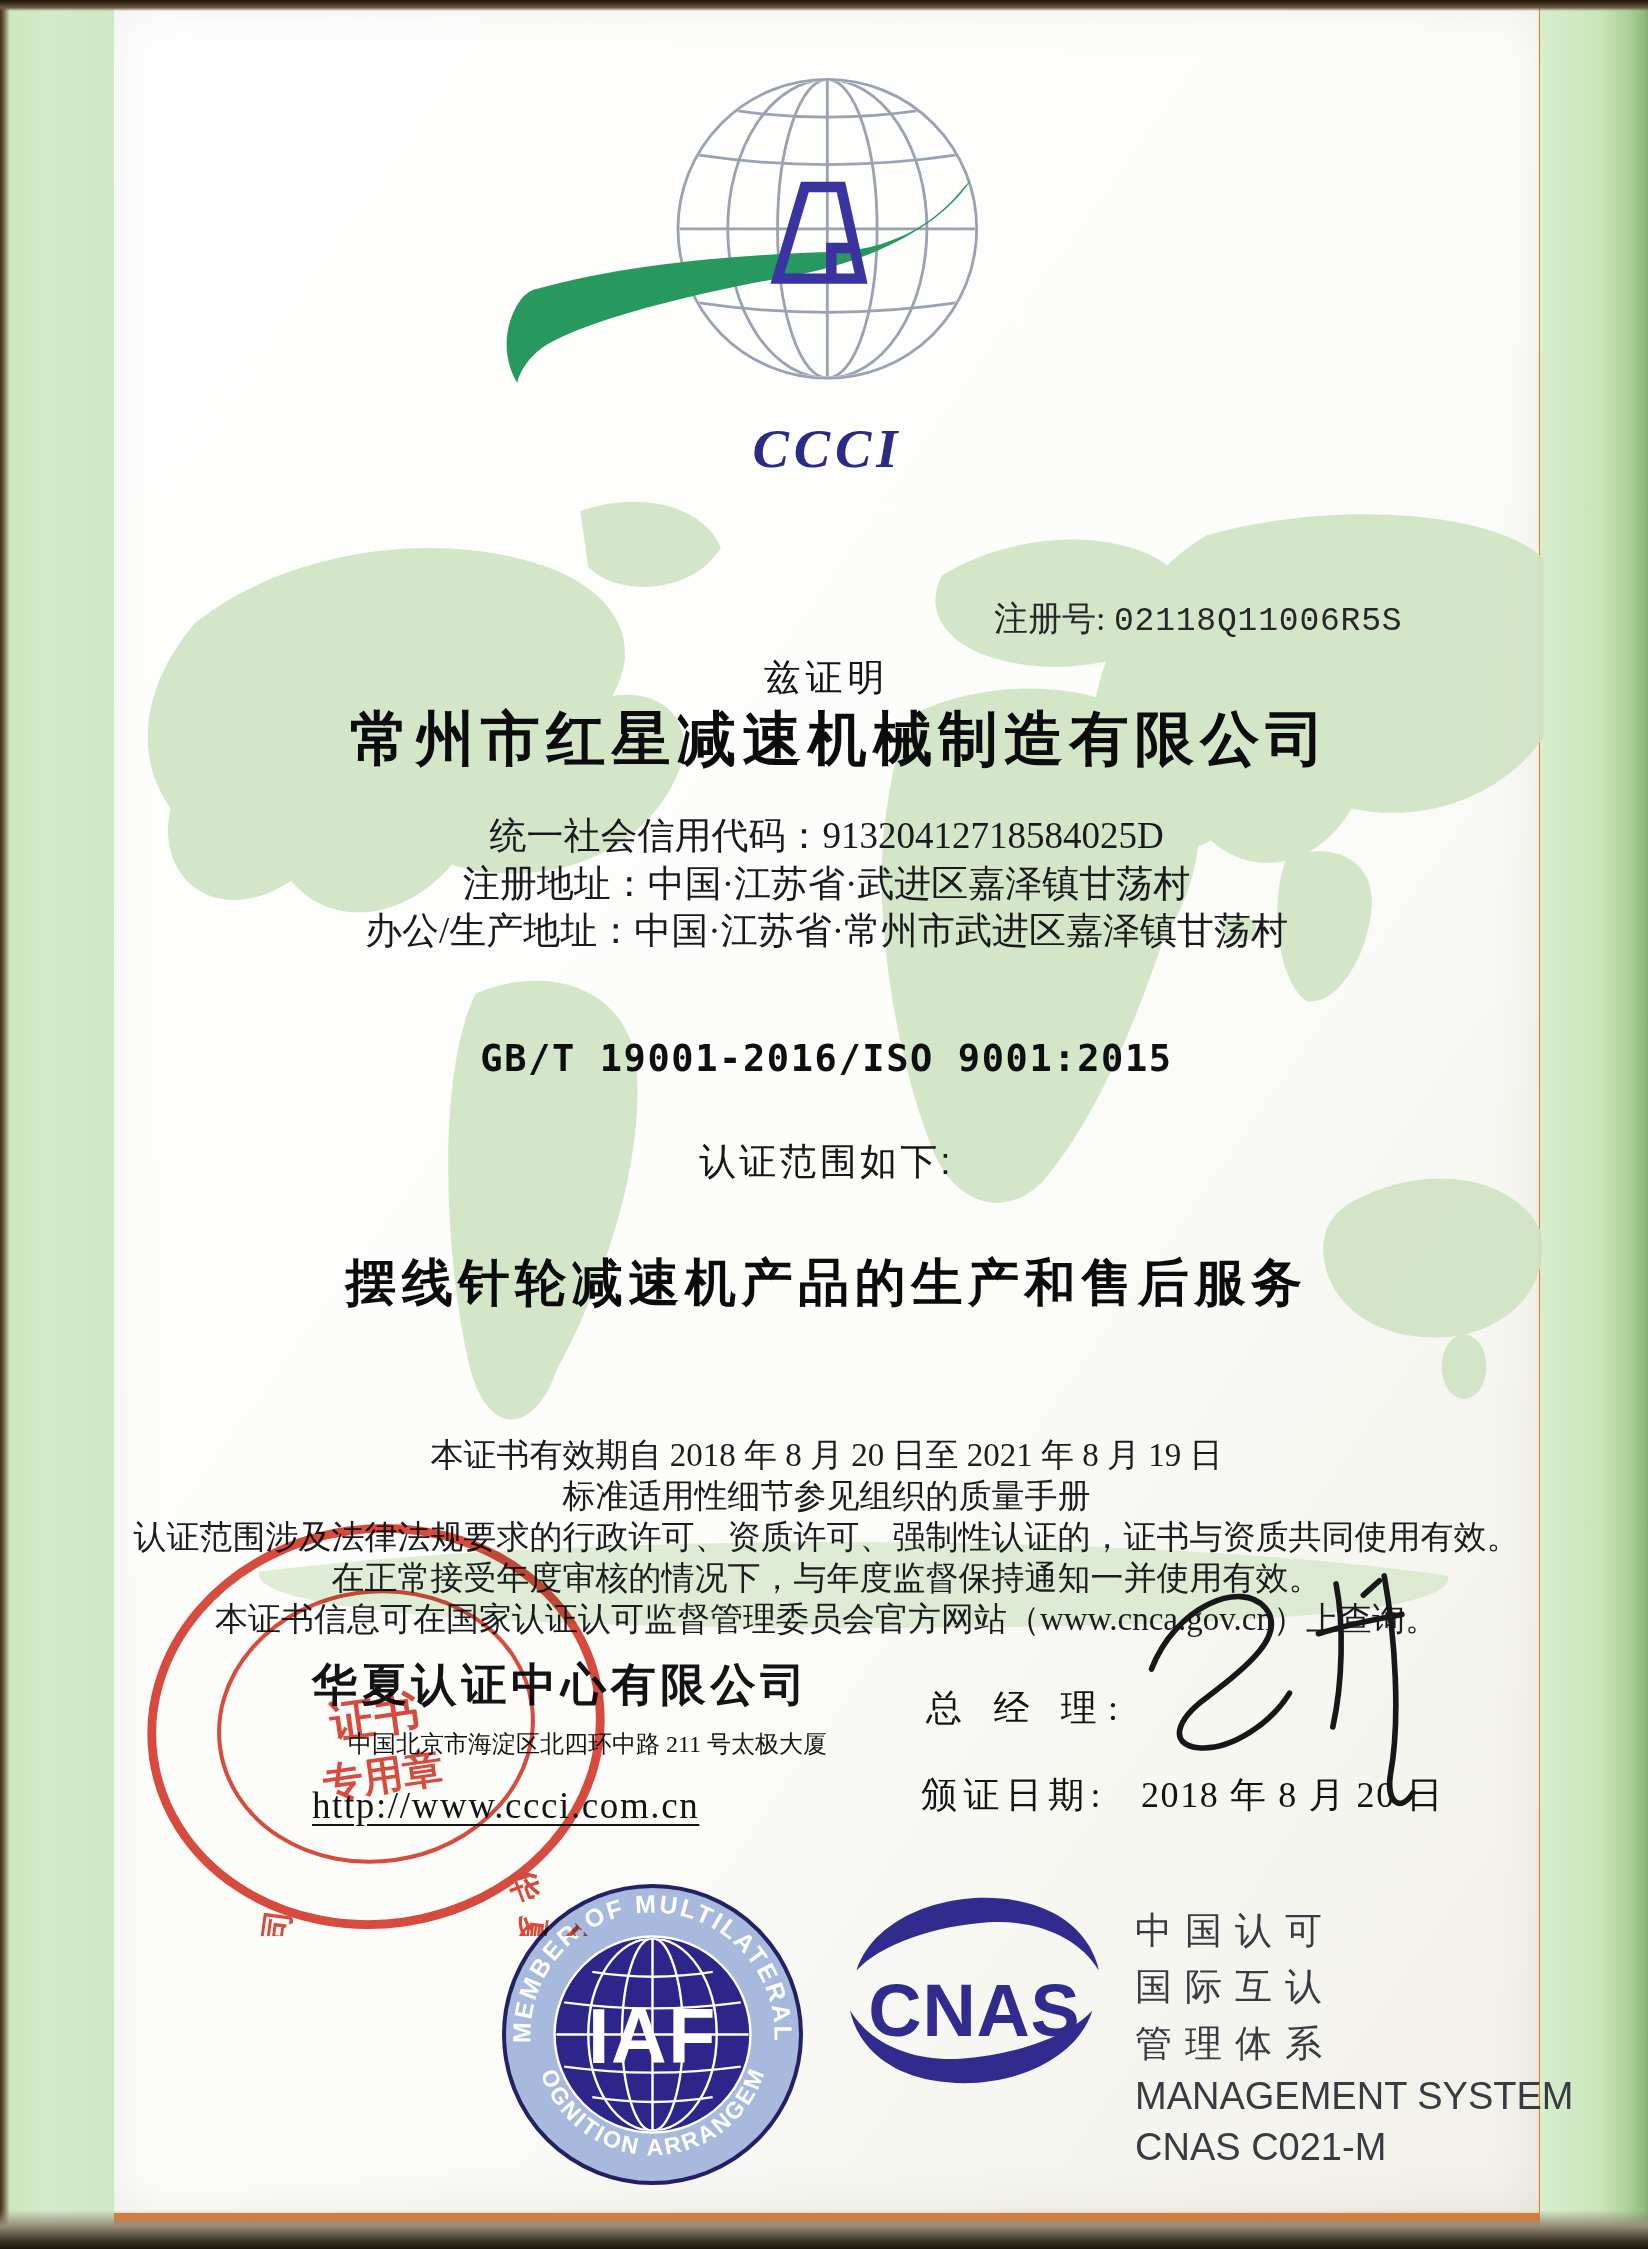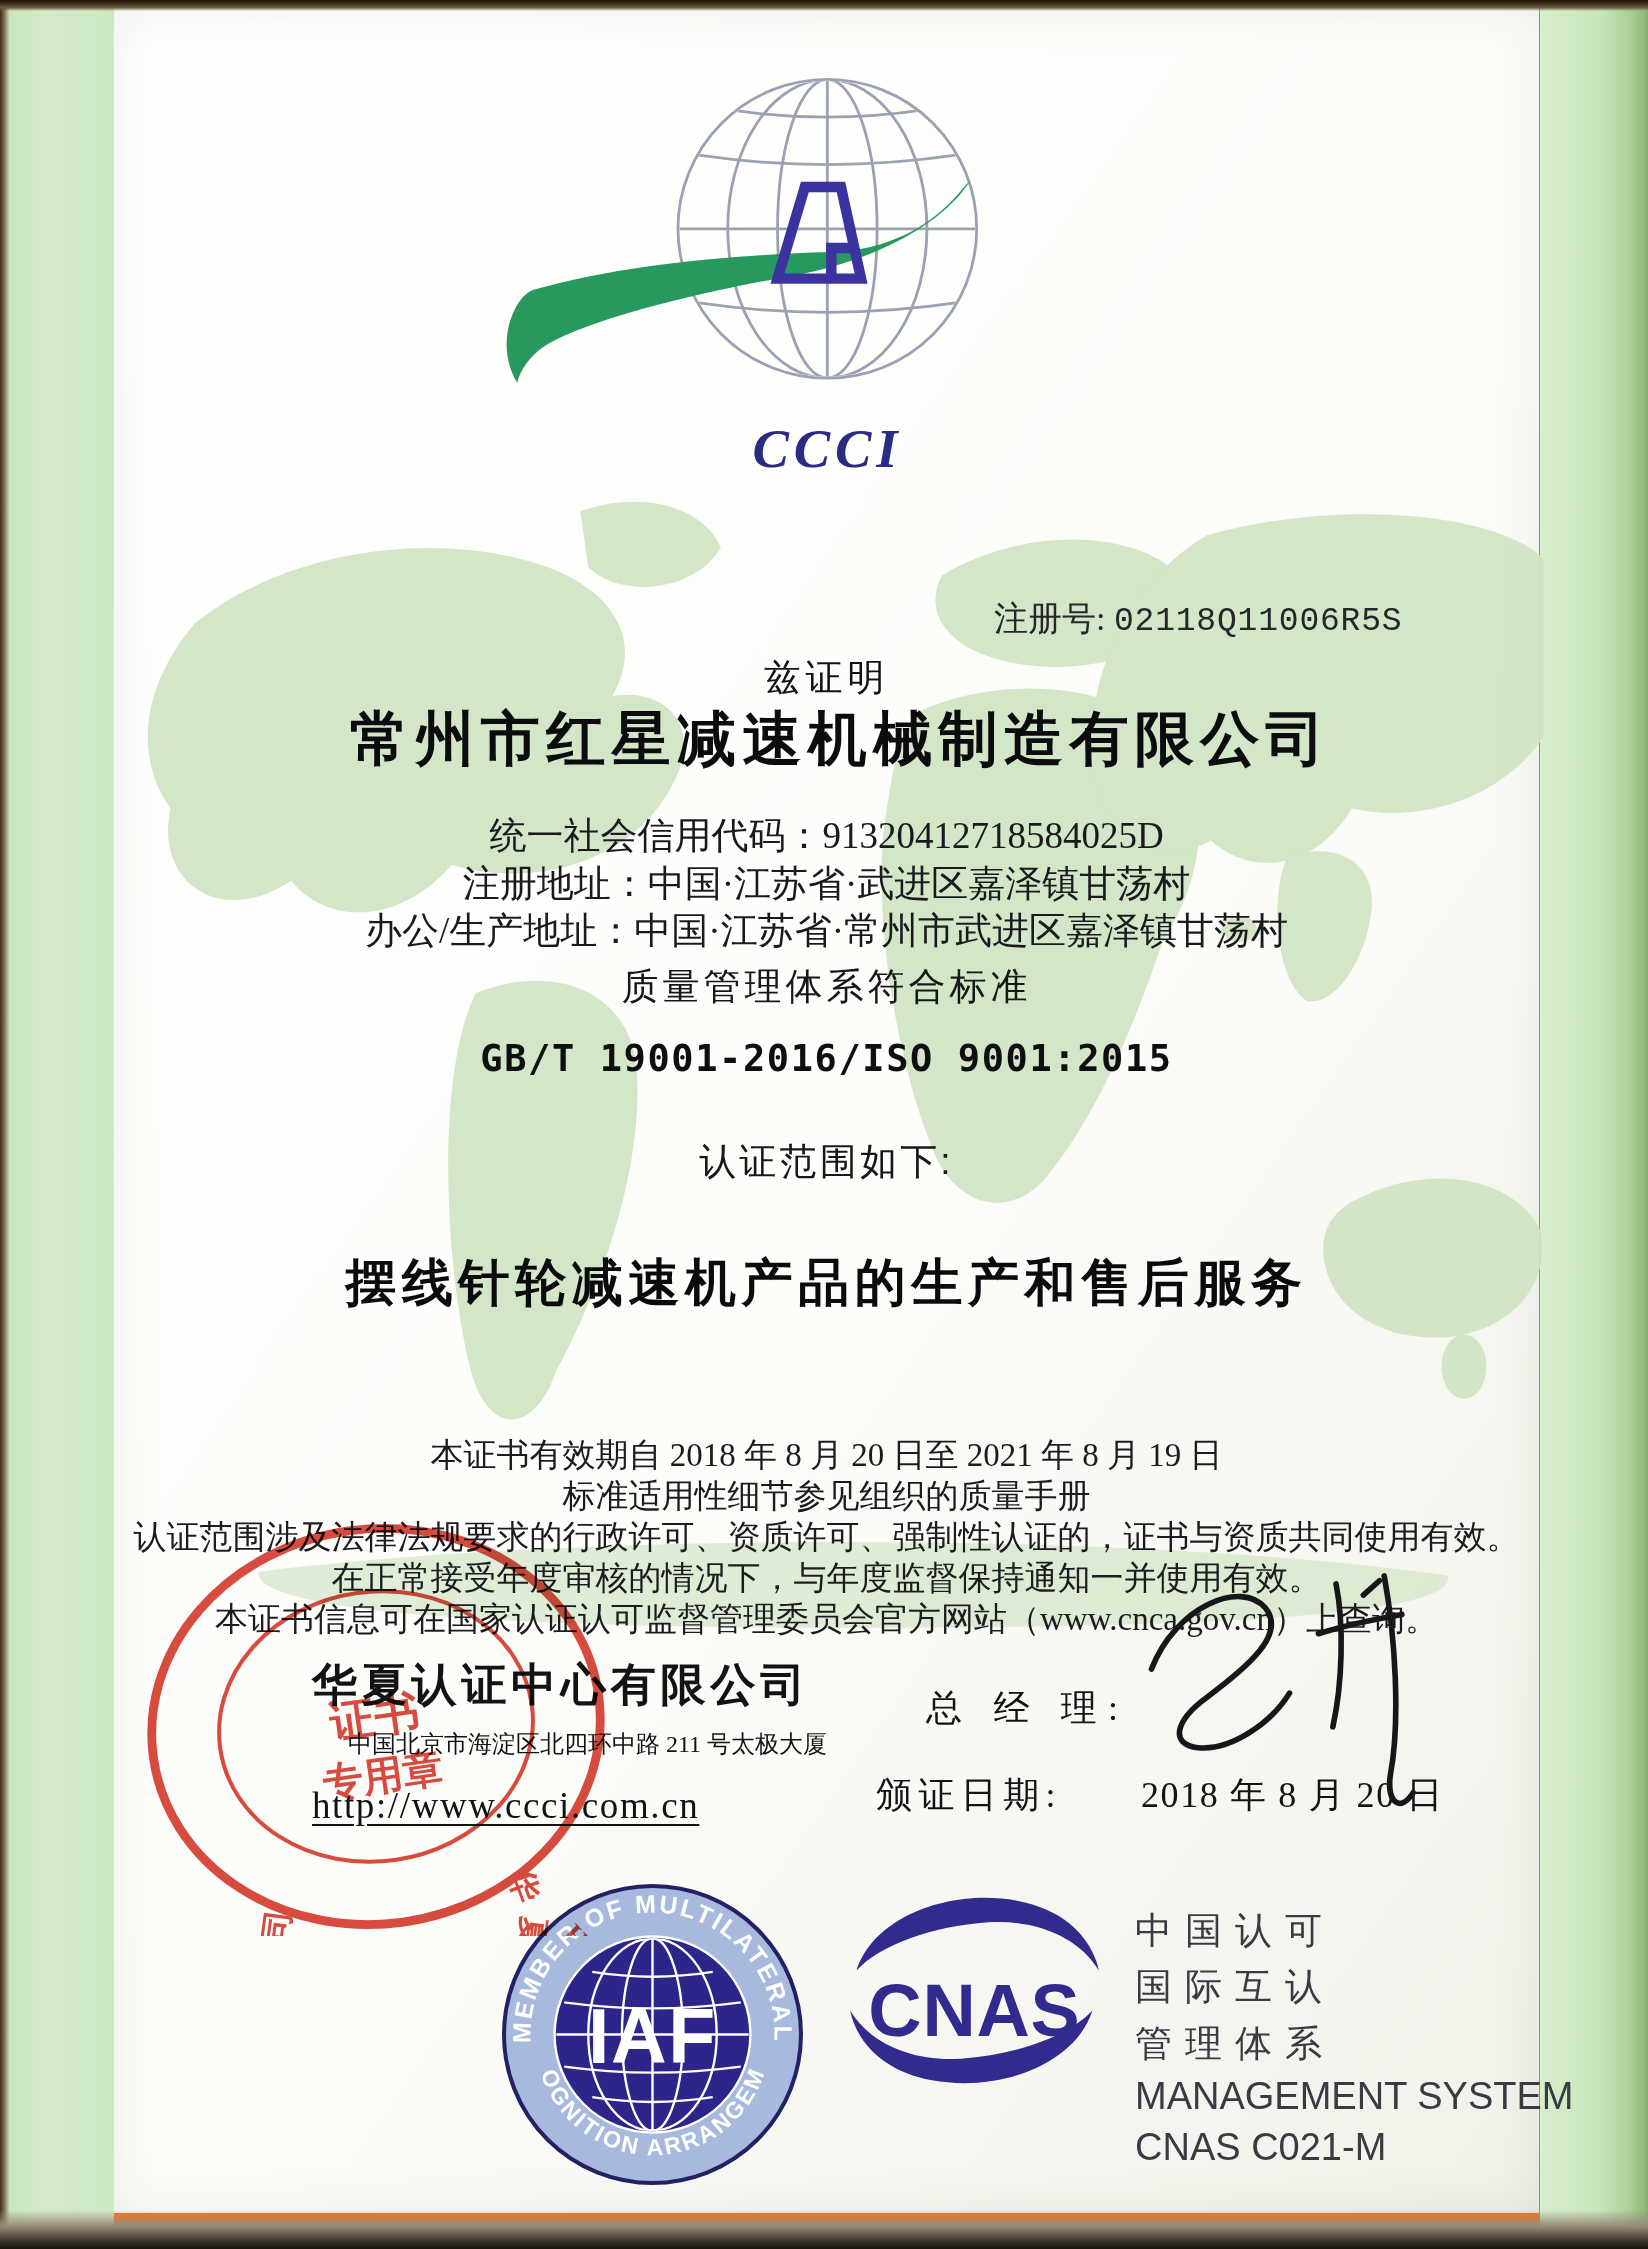--- a/index.html
+++ b/index.html
@@ -36,21 +36,21 @@
   .offaddr{top:910px;}
   .sans{font-family:"Liberation Sans","DejaVu Sans",sans-serif;}
   .stdhead{top:966px;font-size:37px;letter-spacing:4px;color:#17171a;}
   .standard{top:1038px;font-family:"DejaVu Sans Mono",monospace;font-weight:bold;font-size:37px;letter-spacing:1.6px;color:#0f0f12;}
   .scopehead{top:1141px;font-size:37px;letter-spacing:3.2px;color:#17171a;}
   .scope{top:1254px;font-size:51px;font-weight:bold;letter-spacing:5.6px;color:#0b0b0e;}
   .validity{top:1435px;font-size:33px;line-height:41px;color:#1c1c20;}
   .issuer-co{left:312px;top:1655px;font-size:45px;font-weight:bold;letter-spacing:4.8px;z-index:2;}
   .gm{left:926px;top:1684px;font-size:36px;letter-spacing:11.2px;z-index:2;}
   .issuer-addr{left:312px;top:1728px;font-size:24px;z-index:2;margin-left:36px;}
-  .datelabel{left:876px;top:1771px;font-size:36px;letter-spacing:6.4px;z-index:2;}
+  .datelabel{left:921px;top:1771px;font-size:36px;letter-spacing:6.4px;z-index:2;}
   .dateval{left:1141px;top:1771px;font-size:36px;letter-spacing:1.6px;z-index:2;}
   .website{left:312px;top:1784px;font-size:37px;letter-spacing:1.6px;z-index:2;
     text-decoration:underline;text-decoration-thickness:2.4px;text-underline-offset:6.4px;color:#131316;}
   .stamp{left:135px;top:1517px;z-index:4;mix-blend-mode:multiply;opacity:.9;}
   .sig{left:1129px;top:1563px;z-index:4;}
   .logo{left:482px;top:68px;z-index:2;}
   .iaf{left:500px;top:1882px;z-index:2;}
   .cnas{left:842px;top:1887px;z-index:2;}
   .acc{left:1135px;z-index:2;font-family:"Liberation Sans","DejaVu Sans",sans-serif;color:#3a3a42;}
   .acc.zh{font-size:37px;letter-spacing:13px;}
@@ -113,21 +113,20 @@
     <span>注册号:</span>
     <span class="num">02118Q11006R5S</span>
   </div>
 
   <div class="abs cline certify">兹证明</div>
   <div class="abs cline company">常州市红星减速机械制造有限公司</div>
   <div class="abs cline info credit">统一社会信用代码：91320412718584025D</div>
   <div class="abs cline info regaddr">注册地址：中国·江苏省·武进区嘉泽镇甘荡村</div>
   <div class="abs cline info offaddr">办公/生产地址：中国·江苏省·常州市武进区嘉泽镇甘荡村</div>
 
-  <div class="abs cline sans stdhead">质量管理体系符合标准</div>
   <div class="abs cline standard">GB/T 19001-2016/ISO 9001:2015</div>
   <div class="abs cline sans scopehead">认证范围如下:</div>
   <div class="abs cline sans scope">摆线针轮减速机产品的生产和售后服务</div>
 
   <div class="abs cline validity">
     <div>本证书有效期自 2018 年 8 月 20 日至 2021 年 8 月 19 日</div>
     <div>标准适用性细节参见组织的质量手册</div>
     <div>认证范围涉及法律法规要求的行政许可、资质许可、强制性认证的，证书与资质共同使用有效。</div>
     <div>在正常接受年度审核的情况下，与年度监督保持通知一并使用有效。</div>
     <div>本证书信息可在国家认证认可监督管理委员会官方网站（www.cnca.gov.cn）上查询。</div>

